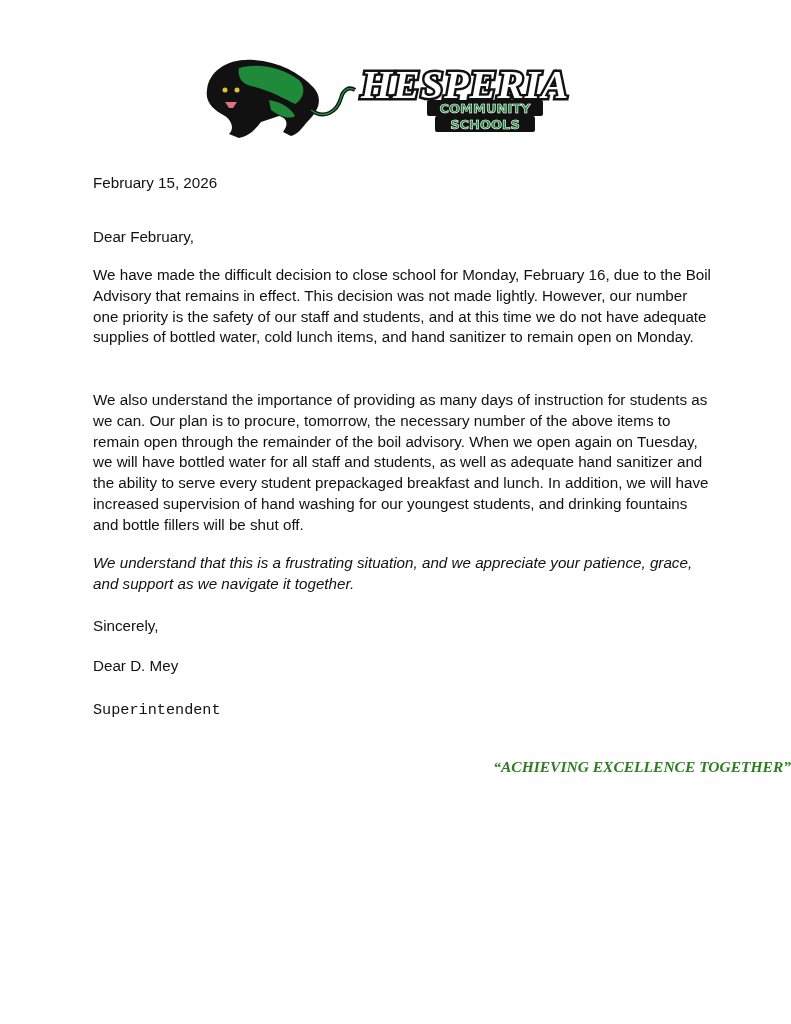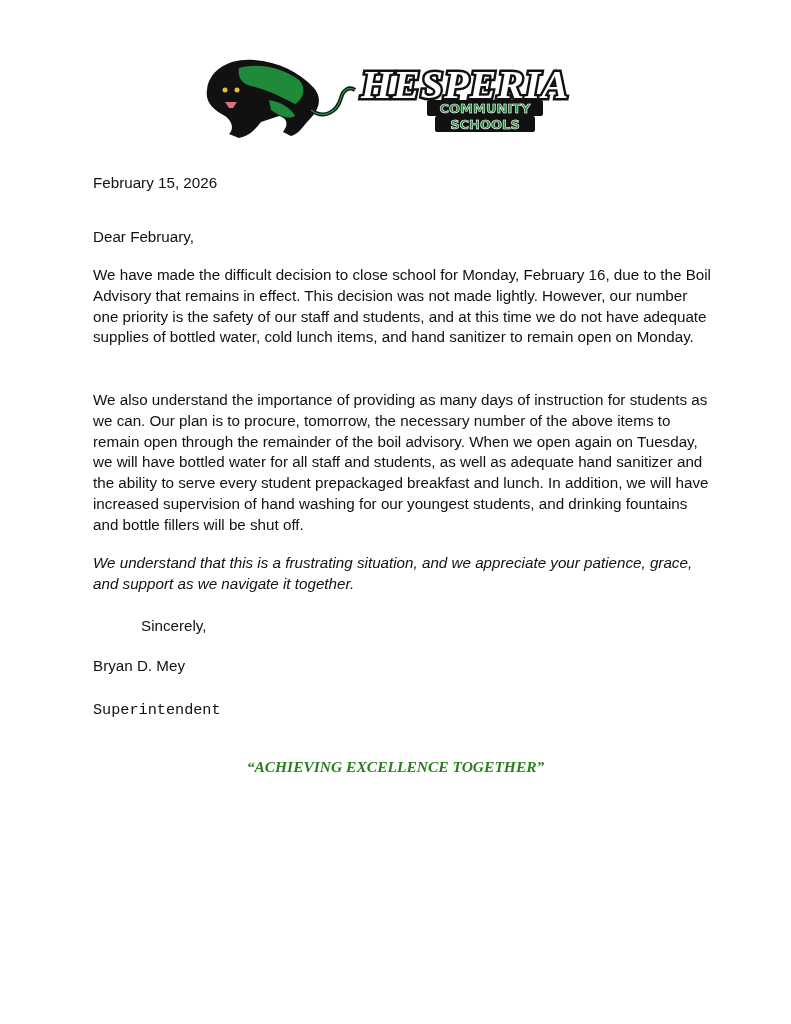--- a/index.html
+++ b/index.html
@@ -1,20 +1,20 @@
 <!DOCTYPE html>
 <html><head>
 <meta charset="utf-8">
 <style>
   html, body { margin: 0; padding: 0; background: #ffffff; }
   body { width: 791px; height: 1024px; position: relative; overflow: hidden;
          font-family: "Liberation Sans", sans-serif; color: #111; }
   .logo { position: absolute; left: 199px; top: 50px; width: 380px; height: 92px; }
   .text { position: absolute; left: 93px; width: 620px; font-size: 15.2px; line-height: 20.8px; margin: 0; }
-  .motto { position: absolute; left: 0; width: 791px; top: 758px; text-align: center;
+  .motto { position: absolute; left: 0; width: 791px; top: 758px; text-align: right;
            font-family: "Liberation Serif", serif; font-style: italic; font-weight: bold;
            font-size: 15.5px; color: #2e7d23; }
 </style>
 </head>
 <body>
 
 <div class="logo">
   <svg width="380" height="92" viewBox="0 0 380 92">
 
     <path d="M8 40 C10 20 30 8 55 10 C80 12 100 22 115 38 C125 50 118 62 110 70 C104 76 100 84 92 86 L84 82 C90 74 88 68 80 66 L62 72 C56 80 50 86 40 88 L30 84 C36 78 32 70 26 66 C14 60 6 52 8 40 Z" fill="#111"></path>
@@ -33,17 +33,17 @@
     <rect x="236" y="66" width="100" height="16" fill="#111" rx="2"></rect>
     <text x="286" y="79" text-anchor="middle" font-family="DejaVu Sans, sans-serif" font-weight="bold" font-size="13" fill="#1f8a3a" stroke="#fff" stroke-width="0.6">SCHOOLS</text>
   </svg>
 </div>
 
 <p class="text" style="top:173px;">February 15, 2026</p>
 <p class="text" style="top:227px;">Dear February,</p>
 <p class="text" style="top:265px;">We have made the difficult decision to close school for Monday, February 16, due to the Boil Advisory that remains in effect. This decision was not made lightly. However, our number one priority is the safety of our staff and students, and at this time we do not have adequate supplies of bottled water, cold lunch items, and hand sanitizer to remain open on Monday.</p>
 <p class="text" style="top:390px;">We also understand the importance of providing as many days of instruction for students as we can. Our plan is to procure, tomorrow,  the necessary number of the above items to remain open through the remainder of the boil advisory. When we open again on Tuesday, we will have bottled water for all staff and students, as well as adequate hand sanitizer and the ability to serve every student prepackaged breakfast and lunch. In addition, we will have increased supervision of hand washing for our youngest students, and drinking fountains and bottle fillers will be shut off.</p>
 <p class="text" style="top:553px;font-style:italic;">We understand that this is a frustrating situation, and we appreciate your patience, grace, and support as we navigate it together.</p>
-<p class="text" style="top:616px;margin-left:48px;">Sincerely,</p>
-<p class="text" style="top:656px;">Bryan D. Mey</p>
+<p class="text" style="top:616px;">Sincerely,</p>
+<p class="text" style="top:656px;">Dear D. Mey</p>
 <p class="text" style="top:700px;font-family:Liberation Mono, monospace;">Superintendent</p>
 
 <div class="motto">“ACHIEVING EXCELLENCE TOGETHER”</div>
 
 </body></html>

